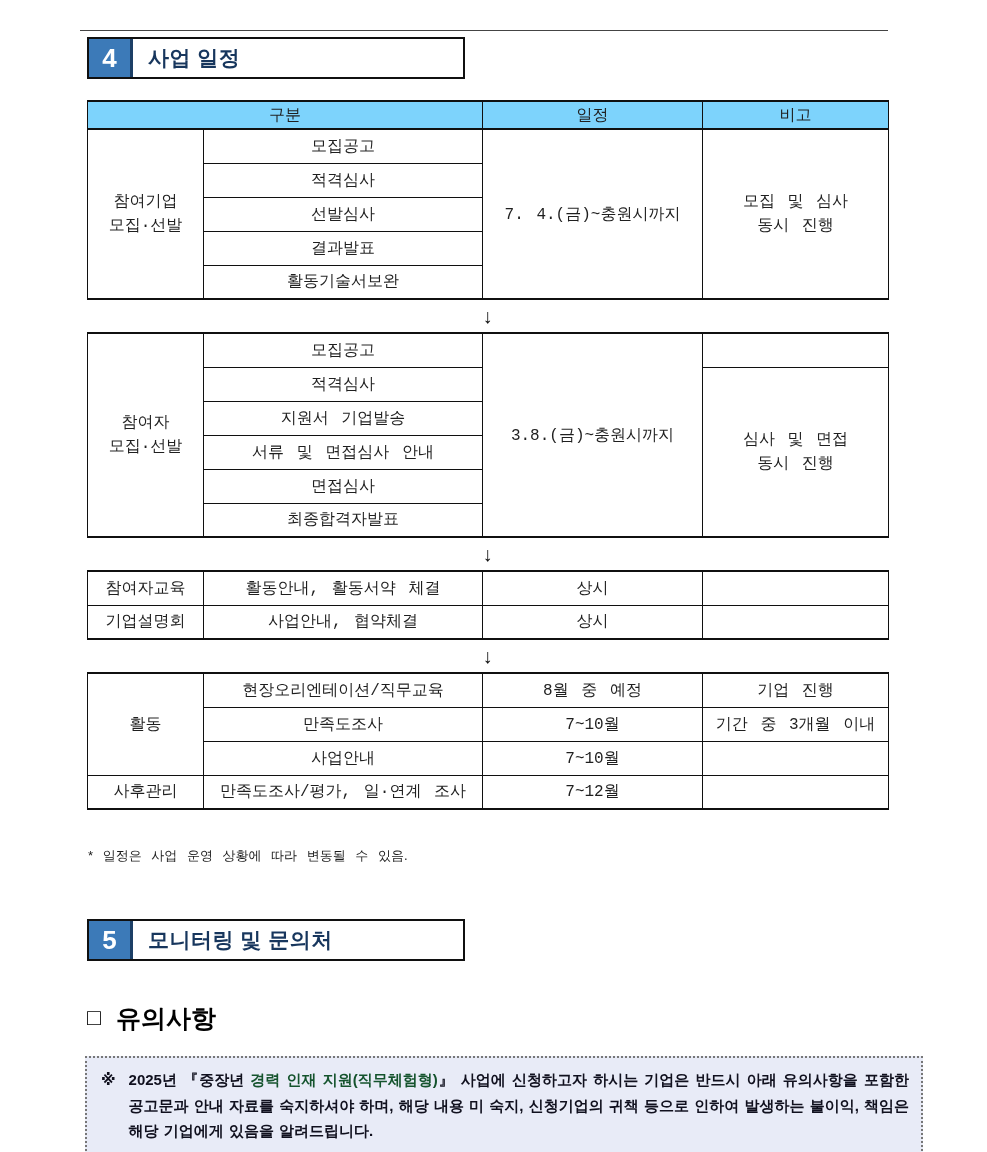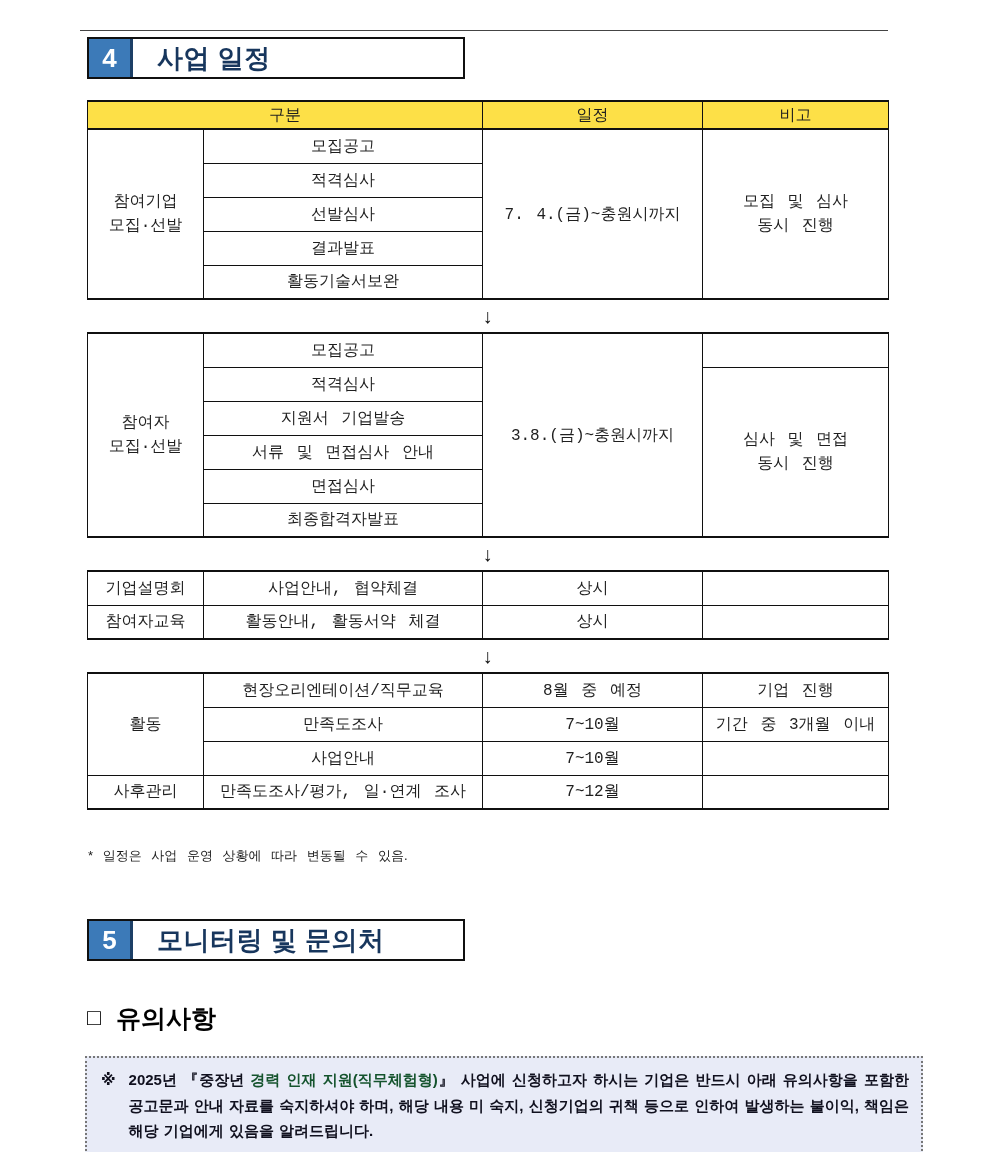--- a/index.html
+++ b/index.html
@@ -4,32 +4,32 @@
 <style>
   * { margin:0; padding:0; box-sizing:border-box; }
   body { background:#ffffff; font-family:"Liberation Sans","DejaVu Sans",sans-serif; }
   .page { position:relative; width:987px; height:1152px; background:#ffffff; color:#1a1a1a; overflow:hidden; }
 
   .top-rule { position:absolute; top:30px; left:80px; width:808px; border-top:1px solid #444; }
 
   
   .sec-header { margin-left:87px; width:378px; height:42px; border:2px solid #101010; display:flex; align-items:stretch; background:#fff; }
   .sec-header .num-box { flex:0 0 44px; background:#3c7ab8; border-right:3px solid #1c3f66; color:#ffffff; font-weight:bold; font-size:26px; display:flex; align-items:center; justify-content:center; }
-  .sec-header .title { flex:1; display:flex; align-items:center; padding-left:24px; font-size:26px; font-weight:bold; color:#17365d; letter-spacing:0.5px; }
+  .sec-header .title { flex:1; display:flex; align-items:center; padding-left:15px; font-size:21px; font-weight:bold; color:#17365d; letter-spacing:0.5px; }
   #sec4 { margin-top:37px; }
   #sec5 { margin-top:54px; }
 
   
   table.sched { border-collapse:collapse; margin-left:87px; width:801px; table-layout:fixed;
                 border-top:2px solid #101010; border-bottom:2px solid #101010; }
   .sched col.c1 { width:116px; } .sched col.c2 { width:279px; }
   .sched col.c3 { width:220px; } .sched col.c4 { width:186px; }
   .sched th, .sched td { border:1px solid #101010; text-align:center; vertical-align:middle;
                          font-size:16px; color:#1f1f1f; padding:0 2px; word-spacing:3px; }
-  .sched th { height:28px; background:#fde047; font-weight:normal; border-bottom:2px solid #101010; }
+  .sched th { height:28px; background:#7dd3fc; font-weight:normal; border-bottom:2px solid #101010; }
   .sched td { height:34px;font-family:Liberation Mono, monospace; }
   .preline { white-space:pre-line; line-height:1.5; }
   #tableA { margin-top:21px; }
 
   .arrow-row { width:801px; margin-left:87px; height:32px; line-height:32px; text-align:center;
                font-size:20px; font-weight:bold; color:#101010; }
 
   .footnote { margin:37px 0 0 88px; font-size:13px; color:#1a1a1a; word-spacing:6px; }
 
   .notice-heading { margin:41px 0 0 87px; display:flex; align-items:center; gap:15px;
@@ -134,28 +134,28 @@
 
   <table class="sched">
     <colgroup>
         <col class="c1">
         <col class="c2">
         <col class="c3">
         <col class="c4">
       </colgroup>
     <tbody>
       <tr>
+        <td>참여자교육</td>
+        <td>활동안내, 활동서약 체결</td>
+        <td>상시</td>
+        <td></td>
+      </tr>
+      <tr>
         <td>기업설명회</td>
         <td>사업안내, 협약체결</td>
-        <td>상시</td>
-        <td></td>
-      </tr>
-      <tr>
-        <td>참여자교육</td>
-        <td>활동안내, 활동서약 체결</td>
         <td>상시</td>
         <td></td>
       </tr>
     </tbody>
   </table>
 
   <div class="arrow-row">↓</div>
 
   <table class="sched">
     <colgroup>

